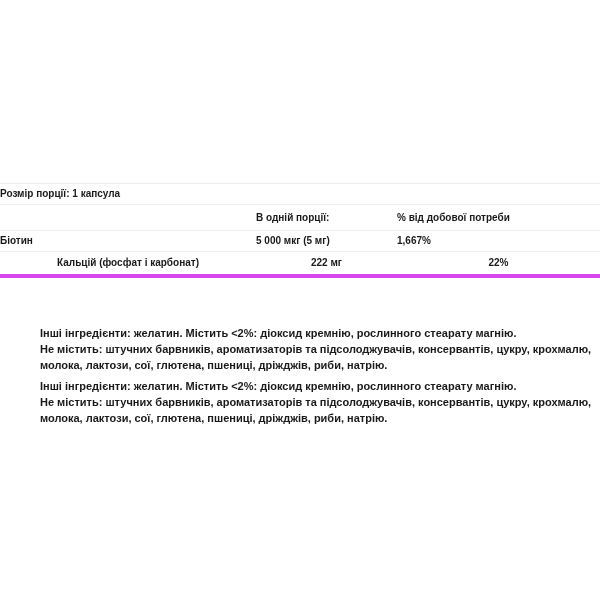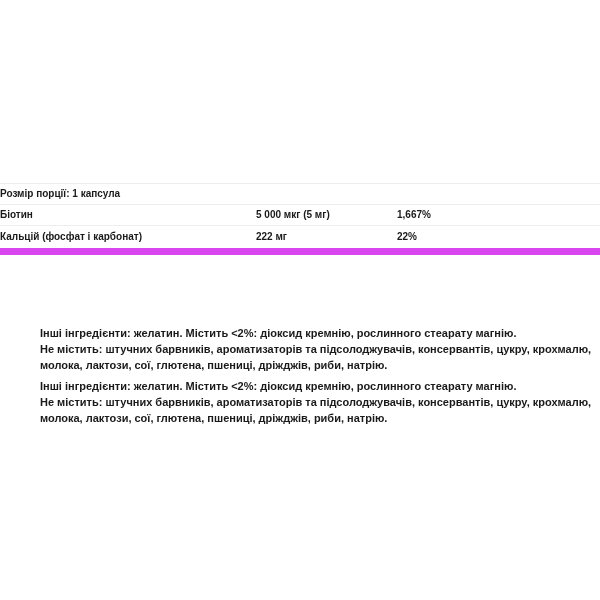--- a/index.html
+++ b/index.html
@@ -44,21 +44,22 @@
     border-top: 1px solid #eeeeee;
     padding: 0;
     text-align: left;
     vertical-align: middle;
     font-weight: bold;
     font-size: 10px;
     color: #1a1a1a;
   }
 
   .facts-table tr.last-row td {
-    border-bottom: 7px solid #d946ef;
+    border-bottom: 4px solid #d946ef;
+    text-align: center;
   }
 
   
   .col-name  { width: 256px; }
   .col-dose  { width: 141px; }
   .col-dv    { width: 203px; }
 
   .cell-name { padding-left: 10px; }
   .cell-dose { padding-left: 0px; }
   .cell-dv   { padding-left: 0px; }
@@ -95,20 +96,25 @@
   <table class="facts-table">
     <colgroup>
       <col class="col-name">
       <col class="col-dose">
       <col class="col-dv">
     </colgroup>
     <tbody>
       <tr class="row-serving">
         <td class="cell-name" colspan="3">Розмір порції: 1 капсула</td>
       </tr>
+      <tr class="row-head">
+        <td class="cell-name head-label"></td>
+        <td class="cell-dose head-label">В одній порції:</td>
+        <td class="cell-dv head-label">% від добової потреби</td>
+      </tr>
       <tr class="row-item">
         <td class="cell-name">Біотин</td>
         <td class="cell-dose">5 000 мкг (5 мг)</td>
         <td class="cell-dv">1,667%</td>
       </tr>
       <tr class="row-item2 last-row">
         <td class="cell-name">Кальцій (фосфат і карбонат)</td>
         <td class="cell-dose">222 мг</td>
         <td class="cell-dv">22%</td>
       </tr>

